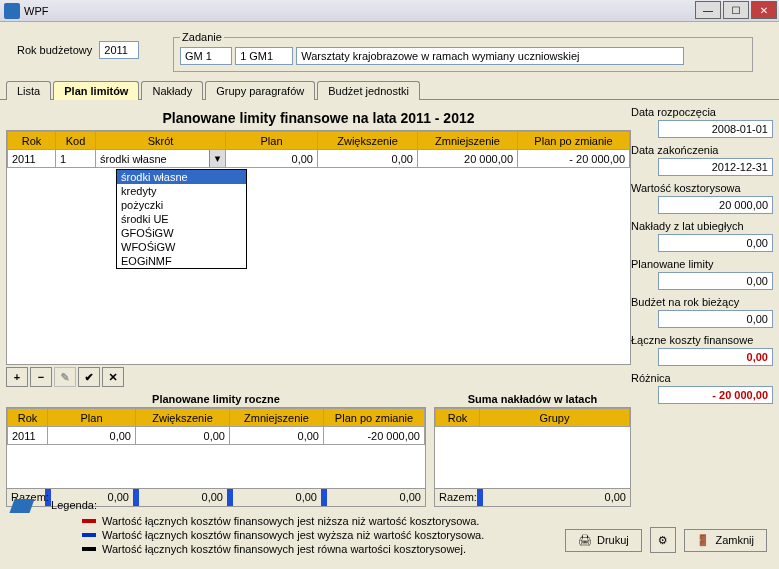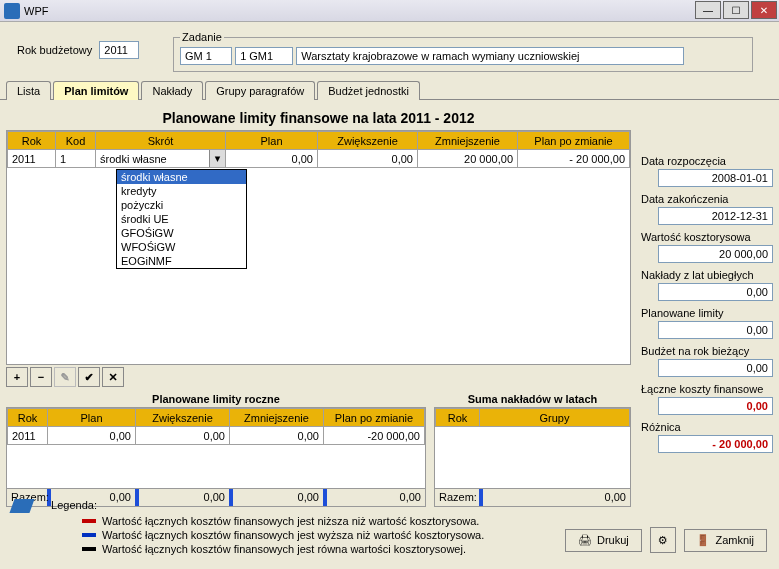--- a/index.html
+++ b/index.html
@@ -75,21 +75,21 @@
     border-bottom: none;
     background: #ece9d8;
     margin-right: 2px;
     margin-bottom: -1px;
     border-top-left-radius: 3px;
     border-top-right-radius: 3px;
     cursor: pointer;
   }
   .tab.active { background: #fef9c3; font-weight: bold; }
 
-  .content { display: flex; padding: 6px; gap: 10px; align-items: center; }
+  .content { display: flex; padding: 6px; gap: 0; }
   .main-col { flex: 0 0 625px; }
   .side-col { flex: 1; }
 
   .heading { text-align: center; font-weight: bold; font-size: 14px; margin: 4px 0; }
 
   table.grid {
     border-collapse: collapse;
     width: 100%;
     background: #fff;
   }
@@ -139,21 +139,21 @@
     cursor: pointer;
   }
   .tool-btn.disabled { color: #999; border-color:#bbb; cursor:default; }
 
   .lower-row { display: flex; gap: 8px; margin-top: 6px; }
   .lower-left { flex: 0 0 420px; }
   .lower-right { flex: 1; }
   .sub-heading { text-align: center; font-weight: bold; margin-bottom: 2px; }
   .mini-grid-wrap { border:1px solid #999; height: 82px; background:#fff; overflow:hidden;}
   .razem-row { border:1px solid #999; border-top:none; background:#ece9d8; display:flex; height:18px;}
-  .razem-row > div { border-right:4px solid #1d4ed8; padding:2px 4px; text-align:right; }
+  .razem-row > div { border-right:6px solid #1d4ed8; padding:2px 4px; text-align:right; }
   .razem-row > div:first-child { text-align:left; }
   .razem-row > div:last-child { border-right:none; }
 
   .side-field { margin-bottom: 6px; }
   .side-field .ro-field { width: 115px; float:right; }
   .side-field::after { content:""; display:block; clear:both; }
   .side-field .red { color: #c00000; font-weight: bold; }
   .side-field label { display:block; margin-bottom:2px; }
 
   .legend-box {

